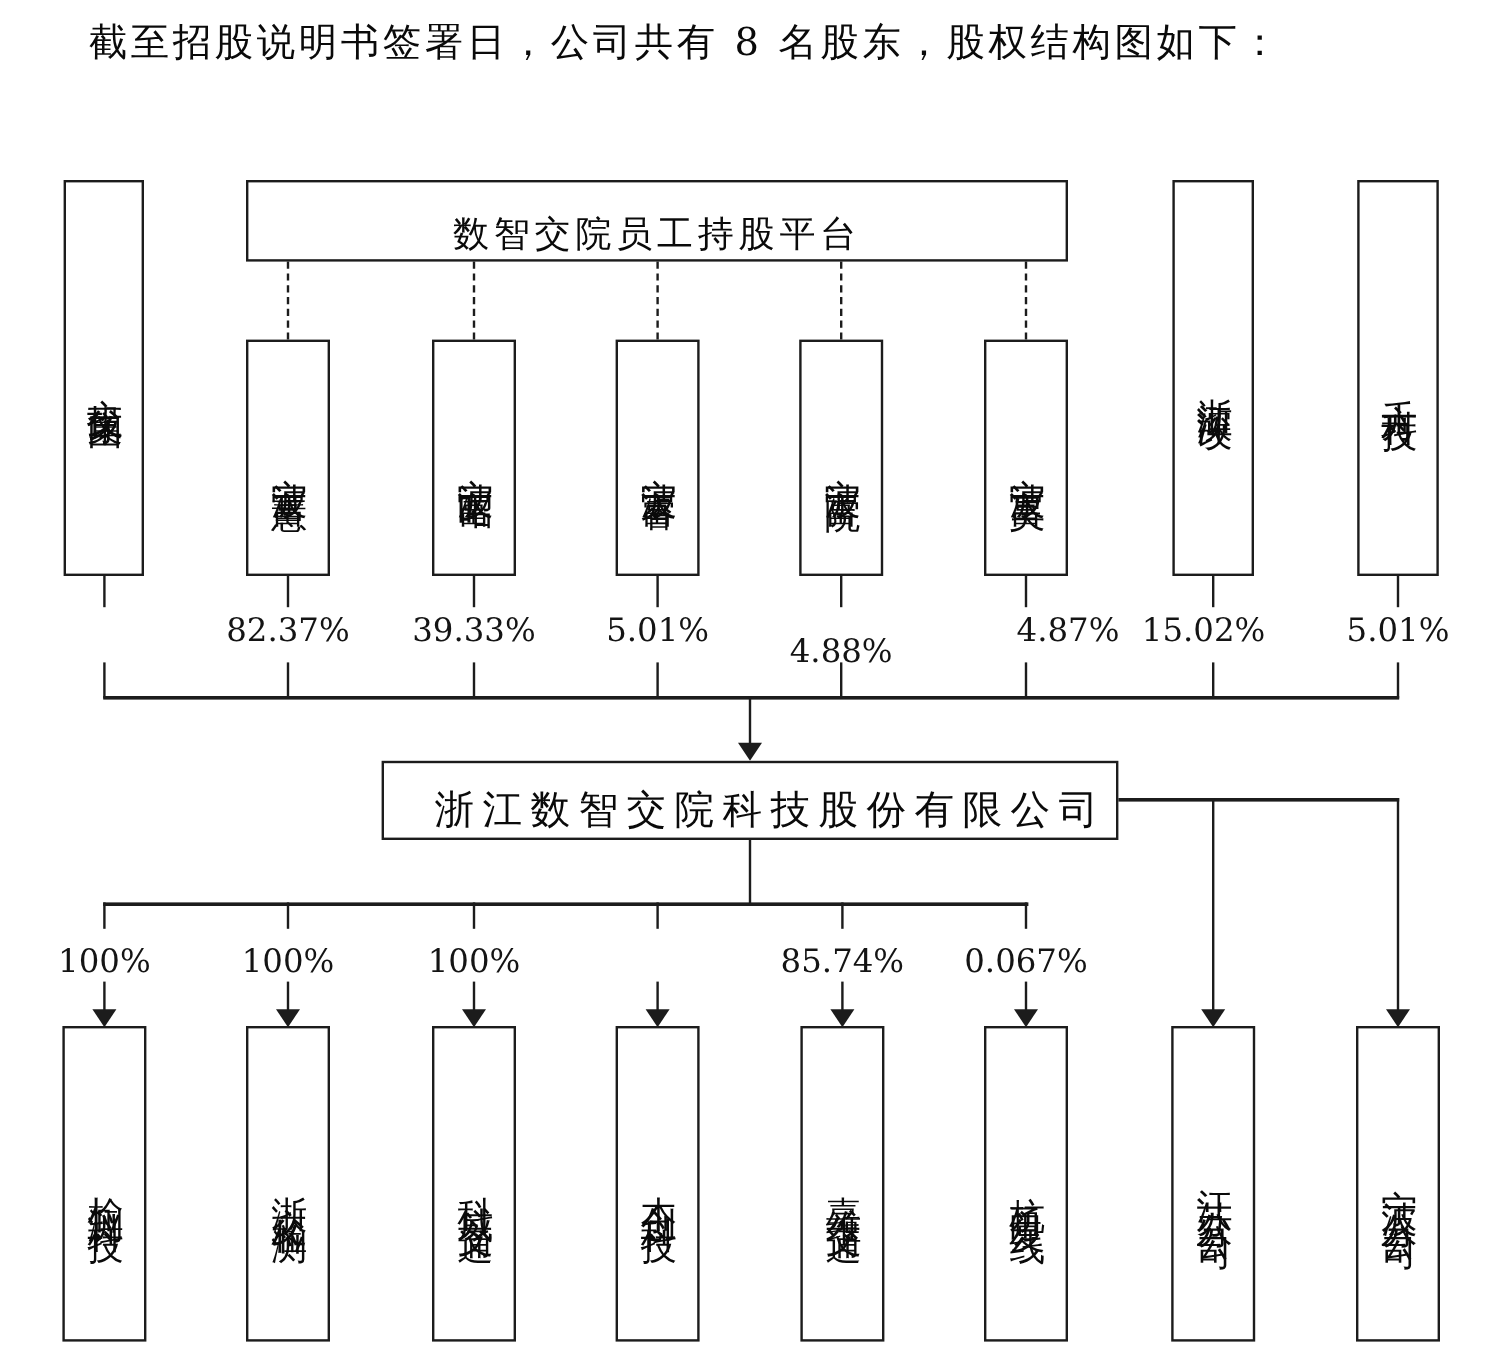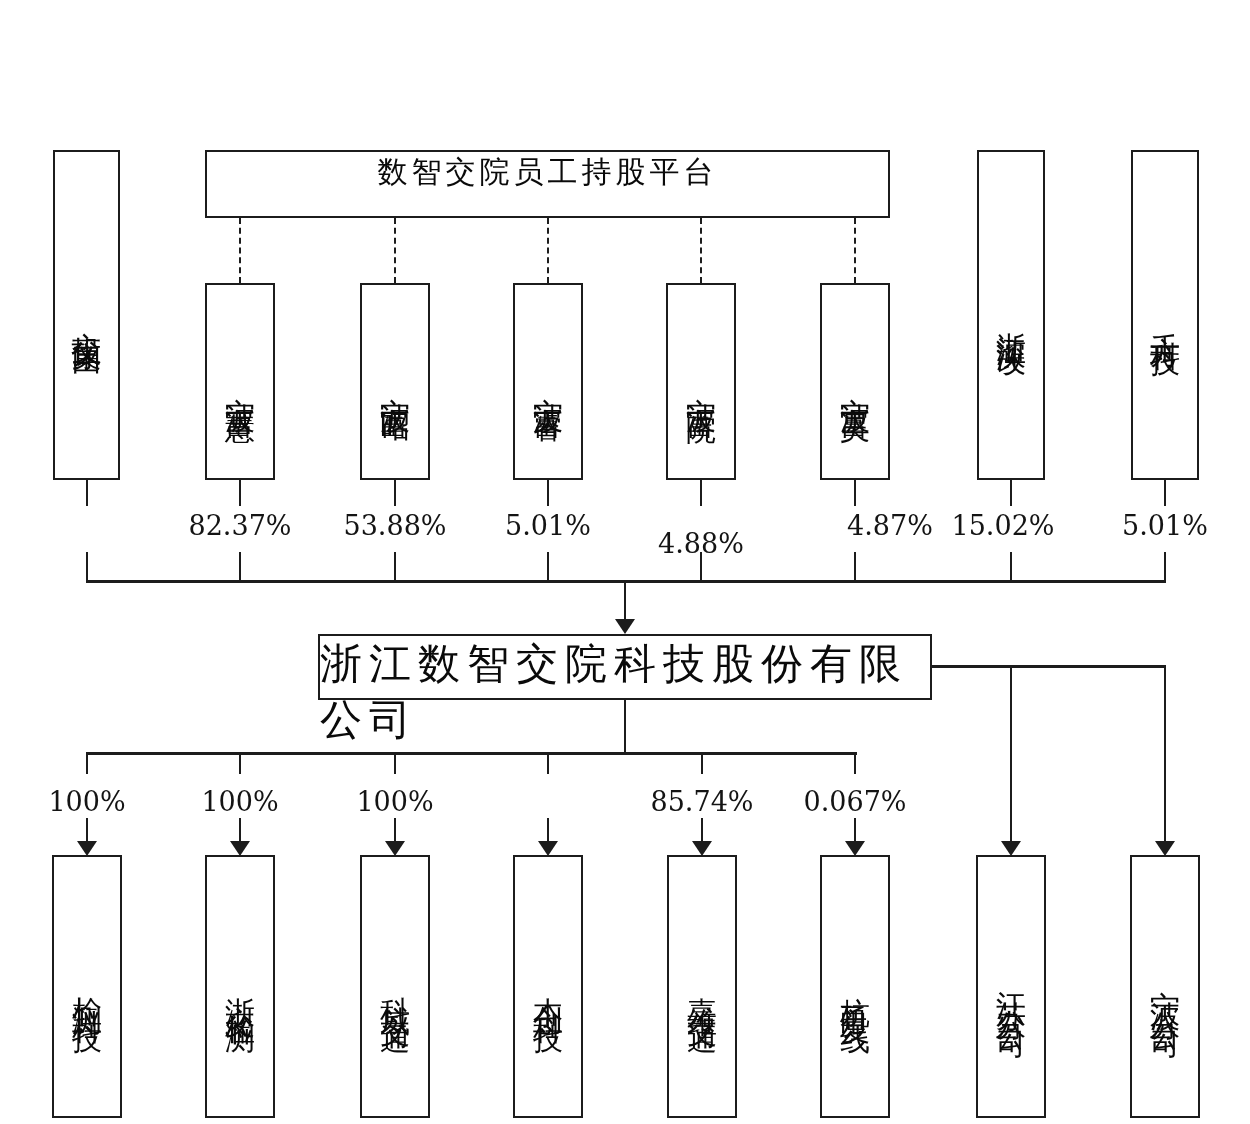--- a/index.html
+++ b/index.html
@@ -11,41 +11,42 @@
 
   
   .vbox { position:absolute; border:2.5px solid #1c1c1c; background:#fff;
           display:flex; align-items:center; justify-content:center; }
   .vbox > span { writing-mode:vertical-rl; text-orientation:upright;
                  font-size:30px; color:#0a0a0a; line-height:1; }
   .sp4  > span { letter-spacing:5px;  margin-bottom:-5px; }
   .sp9  > span { letter-spacing:9px;  margin-bottom:-9px; }
   .sp10 > span { letter-spacing:10px; margin-bottom:-10px; }
   .hbox { position:absolute; border:2.5px solid #1c1c1c; background:#fff;
-          display:flex; align-items:flex-start; justify-content:center;
+          display:flex; align-items:flex-end; justify-content:center;
           font-size:30px; letter-spacing:4px; color:#0a0a0a; }
-  .company { font-size:42px; letter-spacing:7px; }
+  .company { font-size:33px; letter-spacing:7px;padding-left:34px; }
 
   
   .pct { position:absolute; width:160px; text-align:center; font-size:27px;
          line-height:40px; color:#141414; }
 
   
   .vline { position:absolute; width:2px; background:#1c1c1c; }
   .hline { position:absolute; height:2.5px; background:#1c1c1c; }
   .dash  { position:absolute; width:0; border-left:2.5px dashed #1c1c1c; }
   .ah    { position:absolute; width:0; height:0;
            border-left:10px solid transparent; border-right:10px solid transparent;
            border-top:15px solid #1c1c1c; }
 </style>
 </head>
 <body>
 
 <div class="page">
 
+  <div class="title">截至招股说明书签署日，公司共有 8 名股东，股权结构图如下：</div>
 
   <div class="vbox sp4" style="left:53px;top:150px;width:67px;height:330px">
     <span>交投集团</span>
   </div>
 
   <div class="hbox" style="left:205px;top:150px;width:685px;height:68px">
     <span>数智交院员工持股平台</span>
   </div>
 
   <div class="vbox sp4" style="left:205px;top:283px;width:70px;height:197px">
@@ -80,21 +81,21 @@
   <div class="vline" style="left:86px;top:480px;height:26px"></div>
   <div class="vline" style="left:239px;top:480px;height:26px"></div>
   <div class="vline" style="left:394px;top:480px;height:26px"></div>
   <div class="vline" style="left:547px;top:480px;height:26px"></div>
   <div class="vline" style="left:700px;top:480px;height:26px"></div>
   <div class="vline" style="left:854px;top:480px;height:26px"></div>
   <div class="vline" style="left:1010px;top:480px;height:26px"></div>
   <div class="vline" style="left:1164px;top:480px;height:26px"></div>
 
   <div class="pct" style="left:160px;top:506px">82.37%</div>
-  <div class="pct" style="left:315px;top:506px">53.88%</div>
+  <div class="pct" style="left:315px;top:506px">39.33%</div>
   <div class="pct" style="left:468px;top:506px">5.01%</div>
   <div class="pct" style="left:621px;top:524px">4.88%</div>
   <div class="pct" style="left:810px;top:506px">4.87%</div>
   <div class="pct" style="left:923px;top:506px">15.02%</div>
   <div class="pct" style="left:1085px;top:506px">5.01%</div>
 
   <div class="vline" style="left:86px;top:552px;height:30px"></div>
   <div class="vline" style="left:239px;top:552px;height:30px"></div>
   <div class="vline" style="left:394px;top:552px;height:30px"></div>
   <div class="vline" style="left:547px;top:552px;height:30px"></div>

